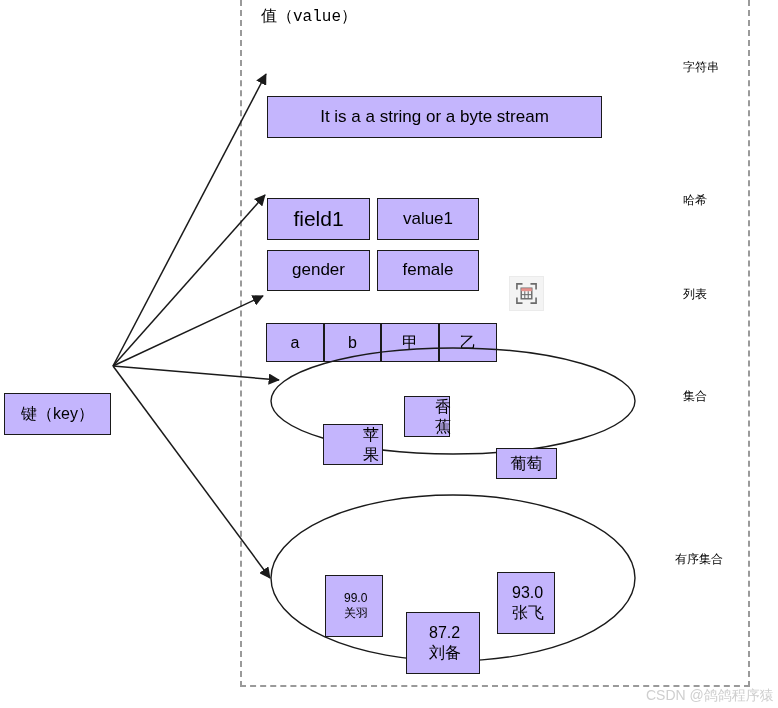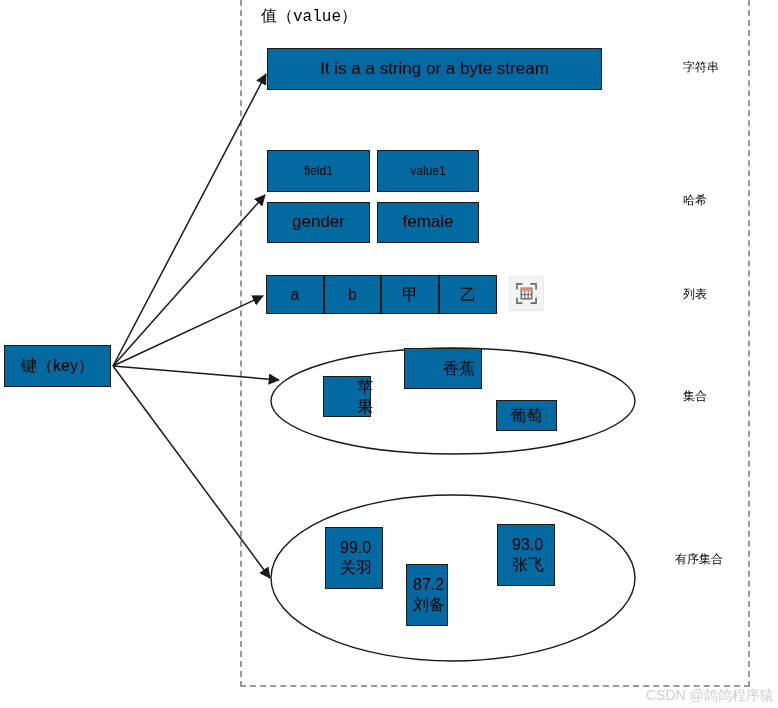--- a/index.html
+++ b/index.html
@@ -37,67 +37,68 @@
     border: 2px dashed #9a9a9a;
     box-sizing: border-box;
     background: transparent;
   }
 
   
   .box {
     position: absolute;
     box-sizing: border-box;
     border: 1.6px solid #1a1a1a;
-    background: #0369a1;
+    background: #c4b5fd;
     display: flex;
     align-items: center;
     justify-content: center;
     text-align: center;
     line-height: 1.22;
     color: #000000;
+    margin-top: 48px;
   }
   .box.thin { border-width: 1.3px; }
 
   .key-box {
     left: 4px;
     top: 345px;
     width: 107px;
     height: 42px;
     font-size: 16px;
   }
   .string-box {
     left: 267px;
     top: 48px;
     width: 335px;
     height: 42px;
     font-size: 17px;
   }
 
-  .hash-f1  { left: 267px; top: 150px; width: 103px; height: 42px; font-size: 12px; }
-  .hash-v1  { left: 377px; top: 150px; width: 102px; height: 42px; font-size: 12px; }
+  .hash-f1  { left: 267px; top: 150px; width: 103px; height: 42px; font-size: 21px; }
+  .hash-v1  { left: 377px; top: 150px; width: 102px; height: 42px; font-size: 17px; }
   .hash-f2  { left: 267px; top: 202px; width: 103px; height: 41px; font-size: 17px; }
   .hash-v2  { left: 377px; top: 202px; width: 102px; height: 41px; font-size: 17px; }
 
   .list-cell {
     top: 275px;
     height: 39px;
     font-size: 16px;
     border-width: 1.5px;
   }
   .list-c0 { left: 266px;  width: 58px; }
   .list-c1 { left: 324px;  width: 57px; }
   .list-c2 { left: 381px;  width: 58px; }
   .list-c3 { left: 439px;  width: 58px; }
 
-  .set-apple  { left: 323px; top: 376px; width: 48px; height: 41px; font-size: 16px; padding-left: 36px; }
-  .set-banana { left: 404px; top: 348px; width: 78px; height: 41px; font-size: 16px; padding-left: 32px; }
+  .set-apple  { left: 323px; top: 376px; width: 60px; height: 41px; font-size: 16px; padding-left: 36px; }
+  .set-banana { left: 404px; top: 348px; width: 46px; height: 41px; font-size: 16px; padding-left: 32px; }
   .set-grape  { left: 496px; top: 400px; width: 61px; height: 31px; font-size: 16px; }
 
-  .zset-a { left: 325px; top: 527px; width: 58px; height: 62px; font-size: 16px; }
-  .zset-b { left: 406px; top: 564px; width: 42px; height: 62px; font-size: 16px; }
+  .zset-a { left: 325px; top: 527px; width: 58px; height: 62px; font-size: 12px; }
+  .zset-b { left: 406px; top: 564px; width: 74px; height: 62px; font-size: 16px; }
   .zset-c { left: 497px; top: 524px; width: 58px; height: 62px; font-size: 16px; }
   .zset-a .stack, .zset-b .stack, .zset-c .stack {
     display: block;
     width: 100%;
     padding-left: 4px;
     text-align: left;
   }
 
   
   .label {

